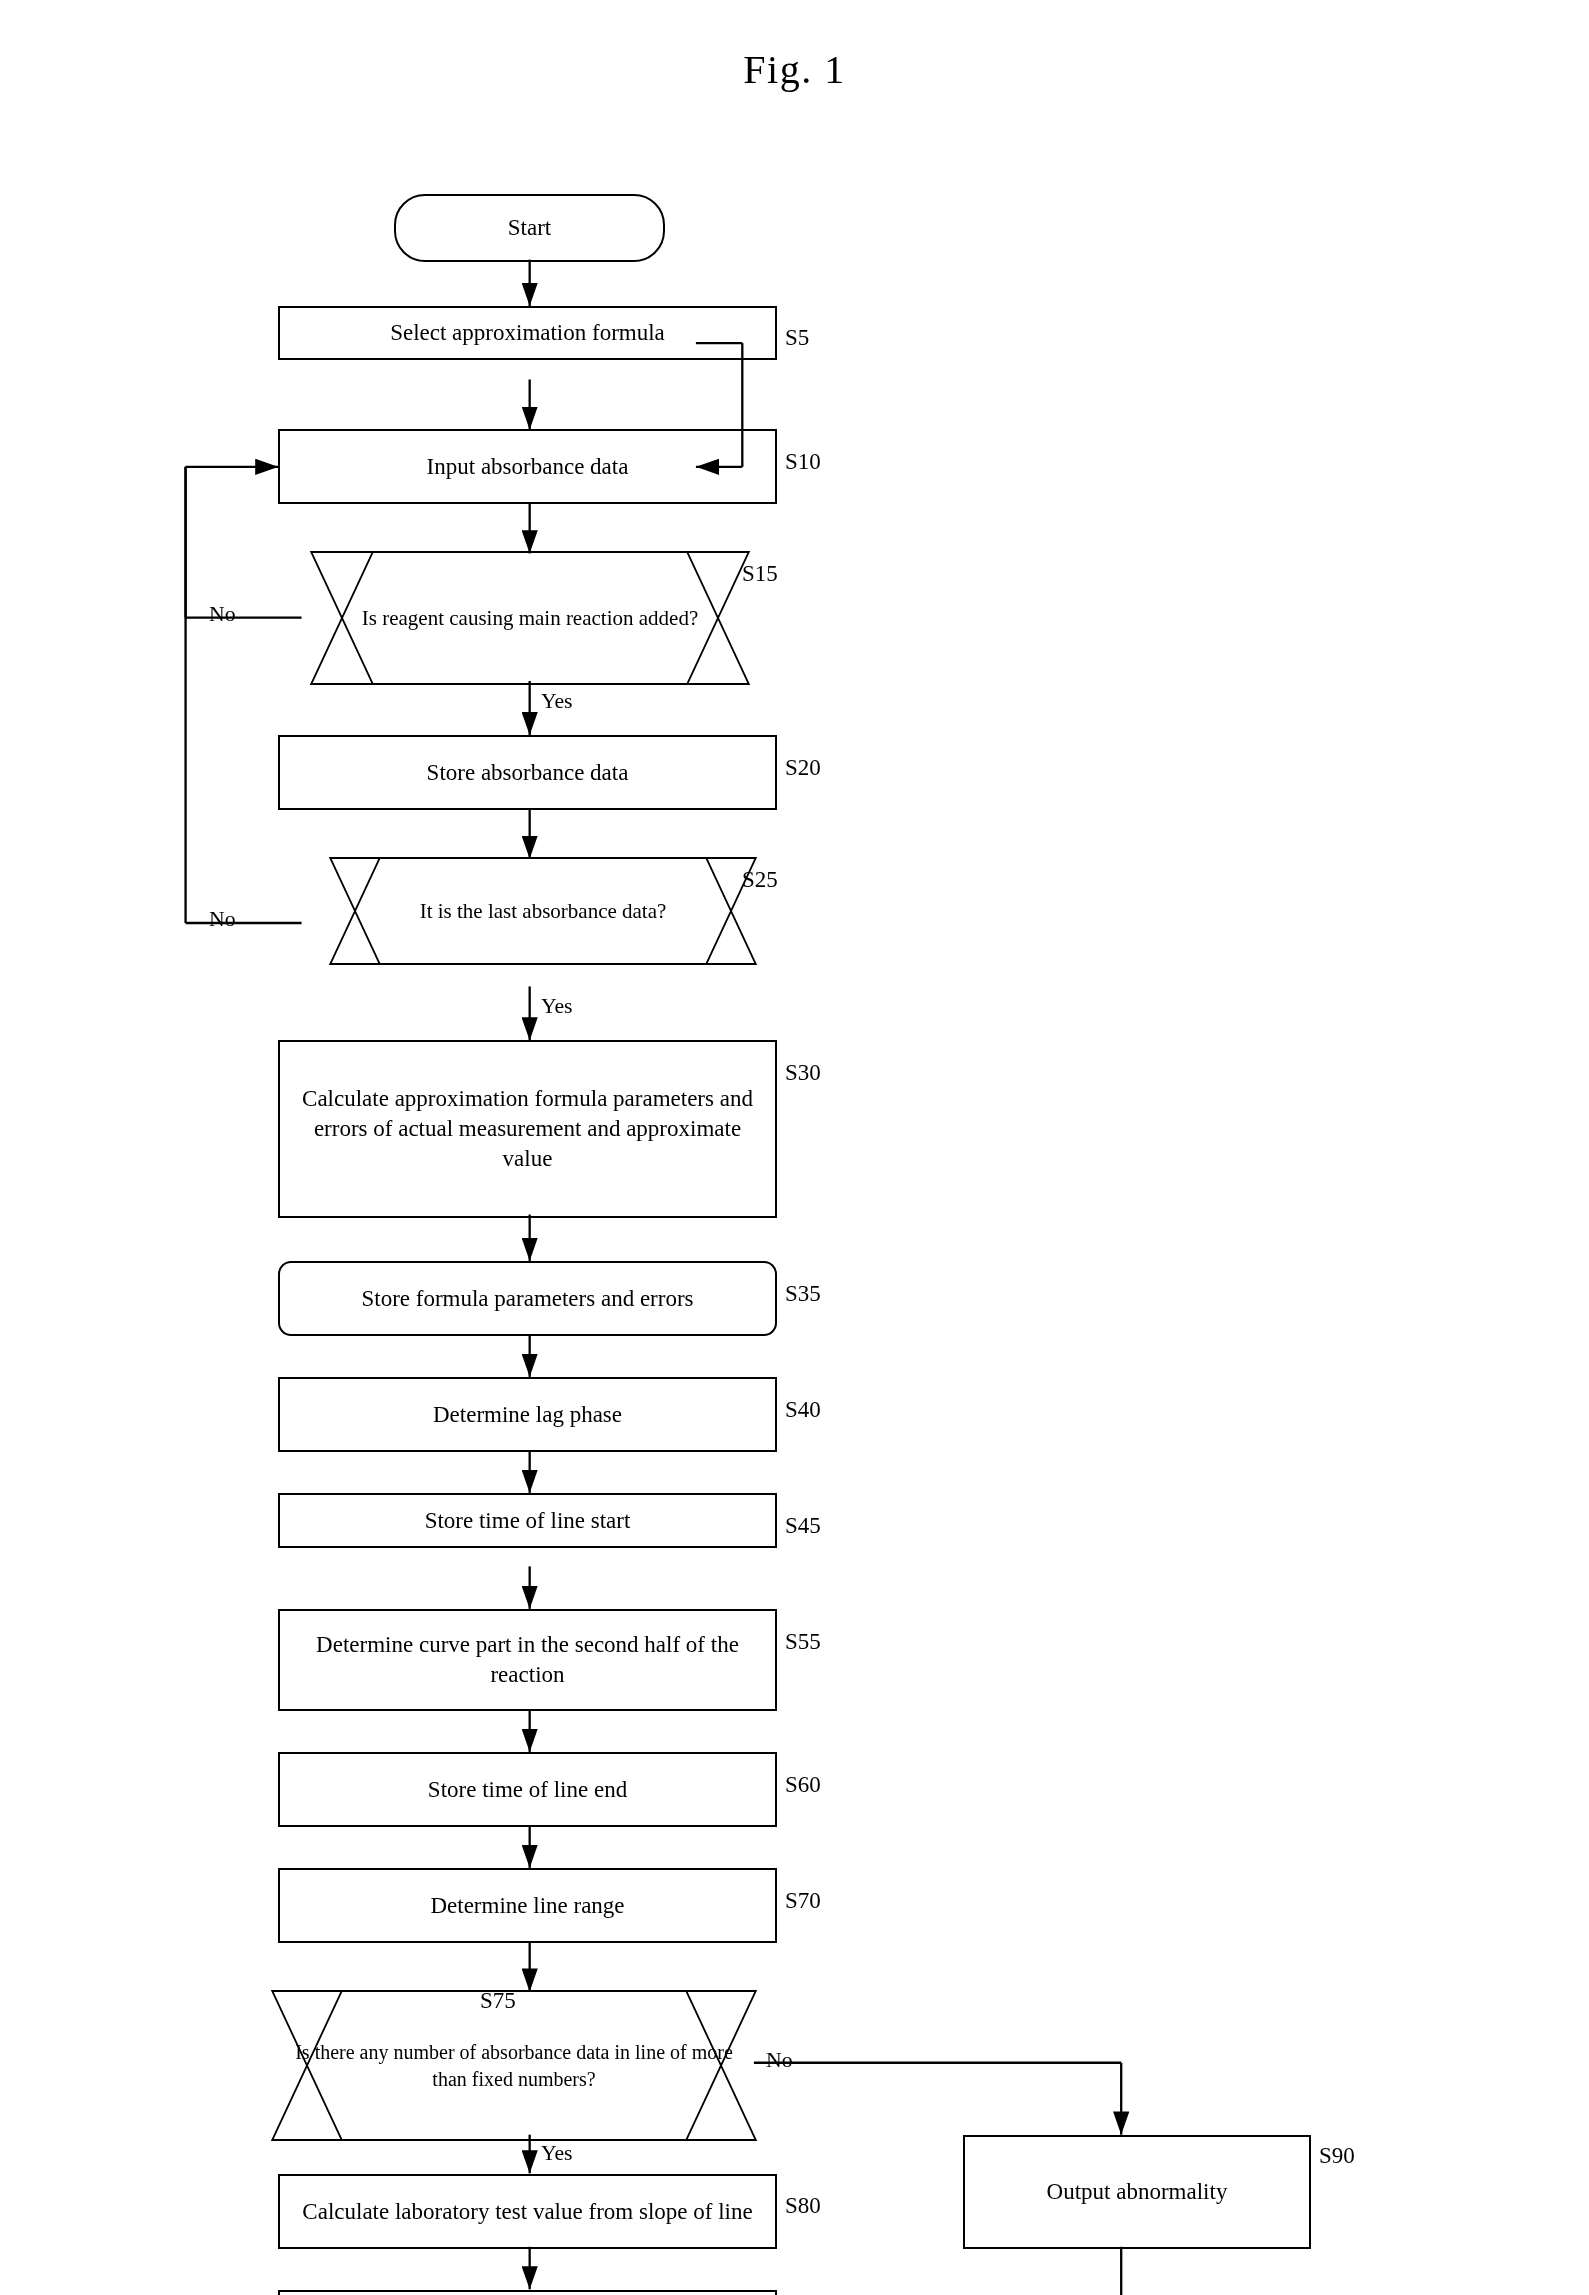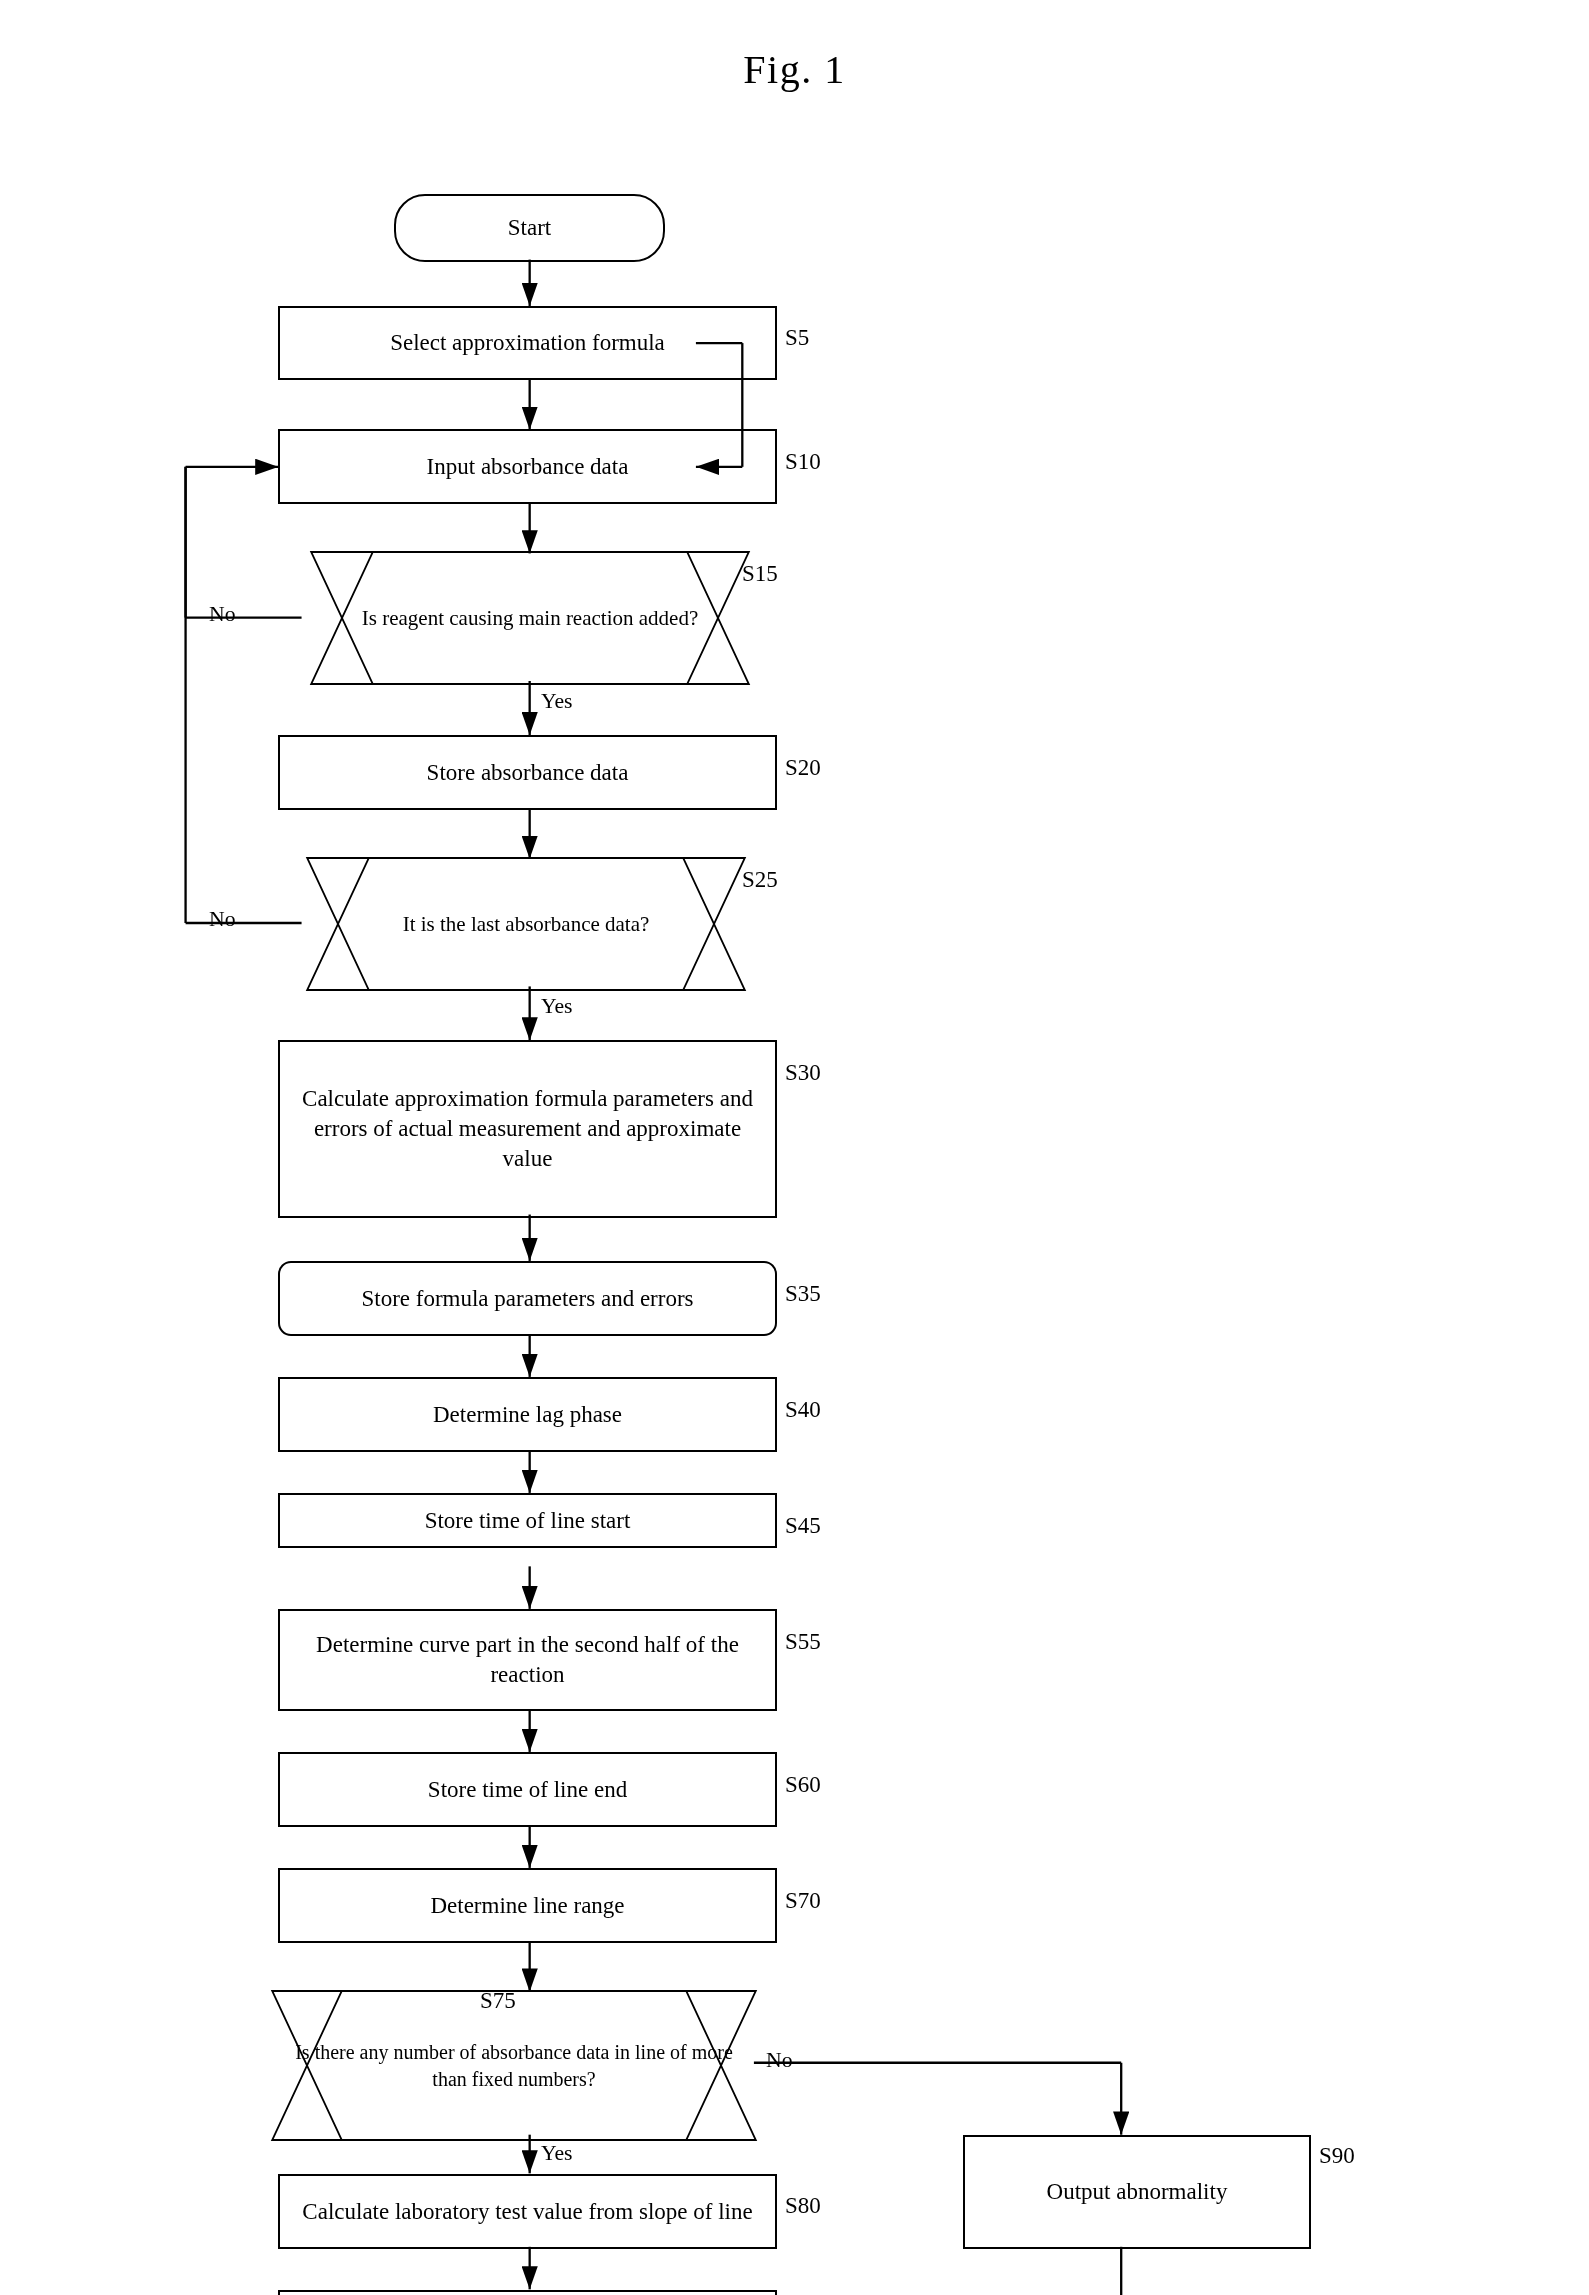--- a/index.html
+++ b/index.html
@@ -173,21 +173,21 @@
 
     <line x1="900" y1="283" x2="960" y2="283" stroke="#000" stroke-width="3"></line>
     <line x1="960" y1="283" x2="960" y2="443" stroke="#000" stroke-width="3"></line>
     <line x1="960" y1="443" x2="900" y2="443" stroke="#000" stroke-width="3" marker-end="url(#arrowhead)"></line>
   </svg>
 
   <div class="shape rounded-rect" style="left:394px; top:70px; width:271px; height:68px;">
     <span>Start</span>
   </div>
 
-  <div class="shape rectangle" style="left:278px; top:182px; width:499px; height:74px;">
+  <div class="shape rectangle" style="left:278px; top:182px; width:499px; height:54px;">
     <span>Select approximation formula</span>
   </div>
   <div class="step-label" style="left:785px; top:193px;">S5</div>
 
   <div class="shape rectangle" style="left:278px; top:305px; width:499px; height:75px;">
     <span>Input absorbance data</span>
   </div>
   <div class="step-label" style="left:785px; top:317px;">S10</div>
 
   <div class="diamond-wrapper" style="left:263px; top:429px; width:534px; height:130px;">
@@ -199,21 +199,21 @@
 
   <div class="arrow-label" style="left:209px; top:478px;">No</div>
 
   <div class="arrow-label" style="left:541px; top:565px;">Yes</div>
 
   <div class="shape rectangle" style="left:278px; top:611px; width:499px; height:75px;">
     <span>Store absorbance data</span>
   </div>
   <div class="step-label" style="left:785px; top:623px;">S20</div>
 
-  <div class="diamond-wrapper" style="left:259px; top:735px; width:534px; height:130px;">
+  <div class="diamond-wrapper" style="left:276px; top:735px; width:534px; height:104px;">
     <div class="diamond">
       <div class="diamond-text" style="padding: 0 62px; font-size:21px;">It is the last absorbance data?</div>
     </div>
   </div>
   <div class="step-label" style="left:742px; top:735px;">S25</div>
 
   <div class="arrow-label" style="left:209px; top:783px;">No</div>
 
   <div class="arrow-label" style="left:541px; top:870px;">Yes</div>
 

